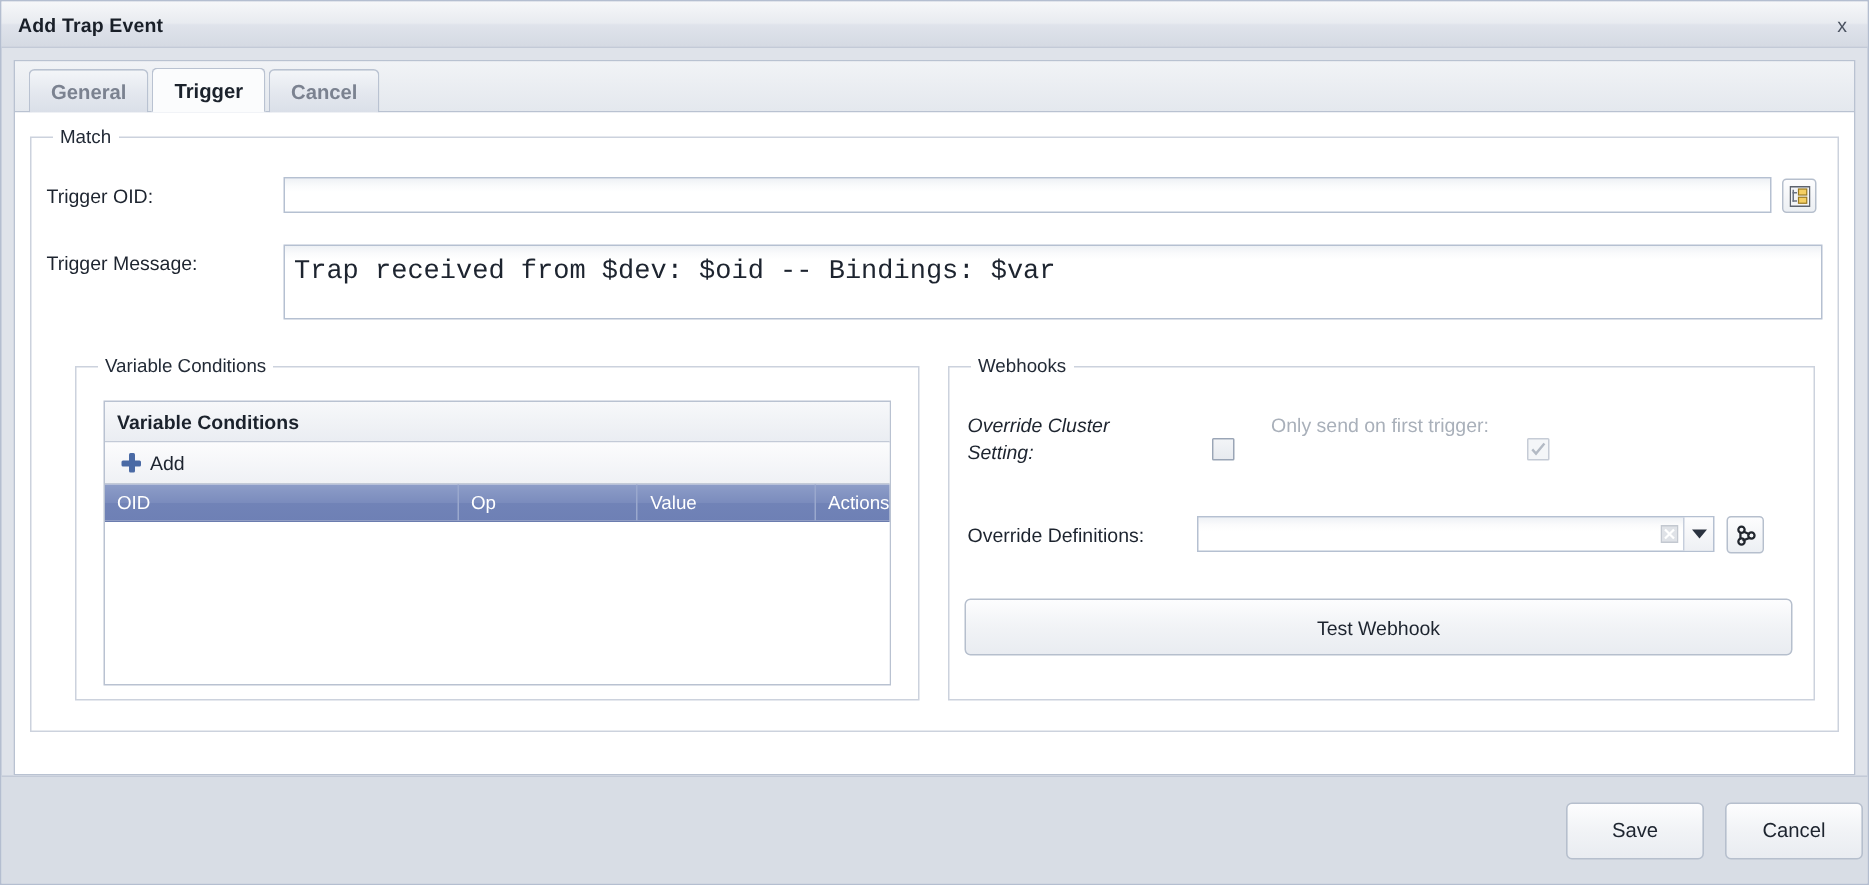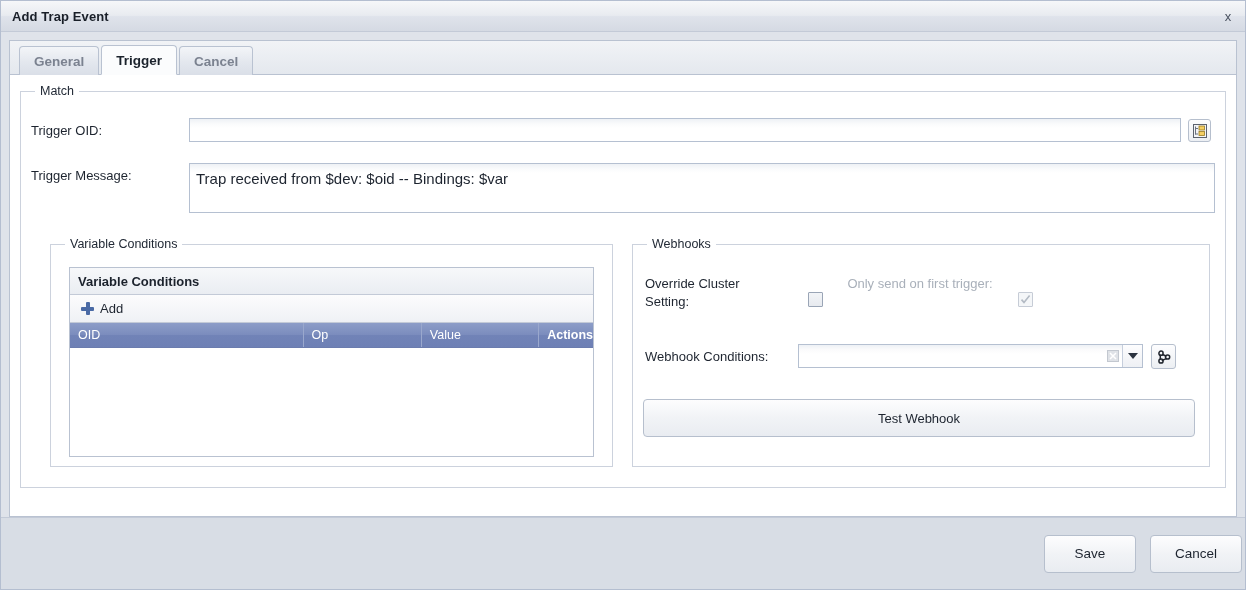--- a/index.html
+++ b/index.html
@@ -169,22 +169,22 @@
     font-family: "Liberation Sans", sans-serif;
     font-size: 13px;
     color: #1d242f;
     padding: 3px 5px;
     outline: none;
   }
   .txt-area {
     box-sizing: border-box;
     border: 1px solid #b5c0d1;
     background: linear-gradient(to bottom, #eef1f5 0%, #fafbfc 5px, #ffffff 9px, #ffffff 100%);
-    font-family: Liberation Sans, sans-serif;
-    font-size: 15px;
+    font-family: Liberation Mono, monospace;
+    font-size: 18px;
     color: #1d242f;
     padding: 5px 6px;
     resize: none;
     outline: none;
     line-height: 1.35;
   }
 
   
   .tool-btn {
     width: 23px;
@@ -424,46 +424,46 @@
                 <div class="grid-toolbar">
                   <div class="tb-item">
                     <span class="plus-icon"></span>
                     <span>Add</span>
                   </div>
                 </div>
                 <div class="grid-head">
                   <div class="gh-cell" style="width:237px;">OID</div>
                   <div class="gh-cell" style="width:120px;">Op</div>
                   <div class="gh-cell" style="width:119px;">Value</div>
-                  <div class="gh-cell" style="flex:1 1 auto;font-weight:bold;">Actions</div>
+                  <div class="gh-cell" style="flex:1 1 auto;">Actions</div>
                 </div>
                 <div class="grid-body"></div>
               </div>
             </fieldset>
 
             <fieldset class="fs" style="width:578px;height:230px;">
               <legend>Webhooks</legend>
 
               <div style="display:flex; align-items:flex-start; margin-top:16px; padding-left:2px;">
-                <div class="flabel" style="width:140px; line-height:1.35; padding-top:0;">Override Cluster Setting:</div>
+                <div class="flabel" style="width:140px; line-height:1.35; padding-top:0;font-style:italic;">Override Cluster Setting:</div>
                 <div style="width:60px; display:flex; justify-content:center; padding-top:17px;">
                   <span class="cbox"></span>
                 </div>
                 <div class="flabel muted-label" style="width:150px; line-height:1.35; padding-top:0;text-align:center;">Only send on first trigger:</div>
                 <div style="width:60px; display:flex; justify-content:center; padding-top:17px;">
                   <span class="cbox disabled">
                     <svg class="tick" viewBox="0 0 11 11" aria-hidden="true">
                       <path d="M1.5 5.6 L4 8.4 L9.6 1.6" fill="none" stroke="#b3bac4" stroke-width="1.6"></path>
                     </svg>
                   </span>
                 </div>
               </div>
 
               <div class="frow" style="margin-top:34px; padding-left:2px;">
-                <div class="flabel" style="width:153px;">Webhook Conditions:</div>
+                <div class="flabel" style="width:153px;">Override Definitions:</div>
                 <div class="combo-wrap" style="width:345px;">
                   <input class="combo-input" type="text" value="" style="">
                   <span class="clear-x">
                     <svg width="12" height="12" viewBox="0 0 12 12" aria-hidden="true">
                       <rect x="0.5" y="0.5" width="11" height="11" fill="#dfe2e7" stroke="#c3c8d0"></rect>
                       <path d="M3 3 L9 9 M9 3 L3 9" stroke="#ffffff" stroke-width="1.5"></path>
                     </svg>
                   </span>
                   <span class="trigger-arrow">
                     <span class="tri-down"></span>

